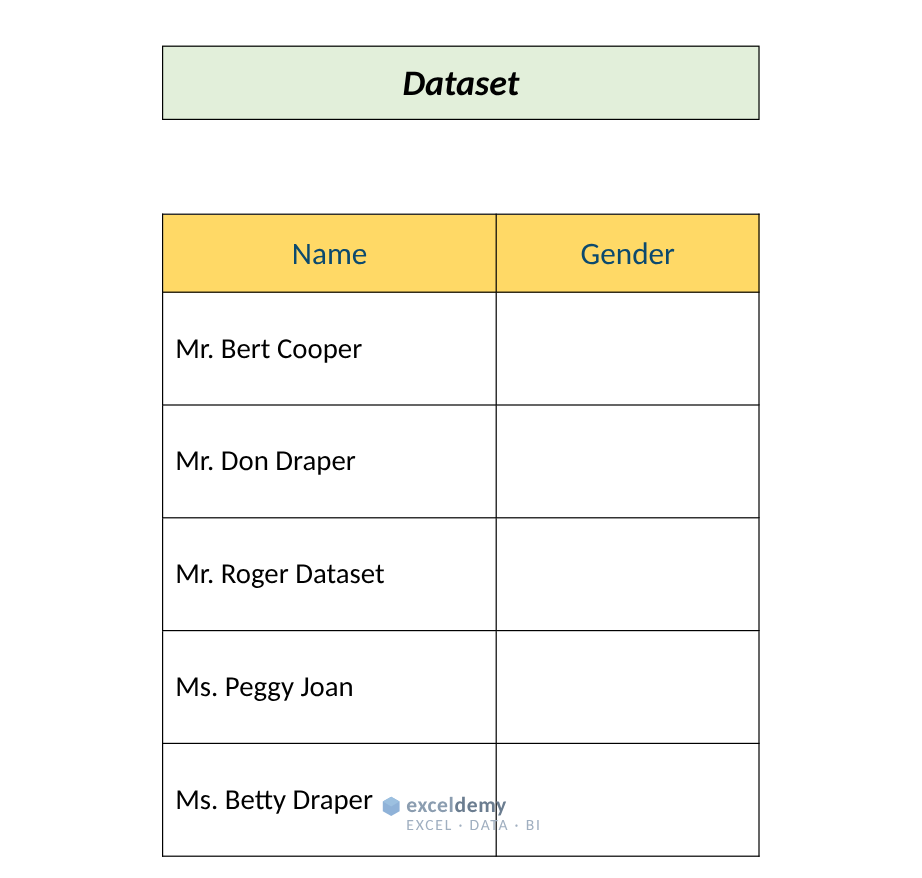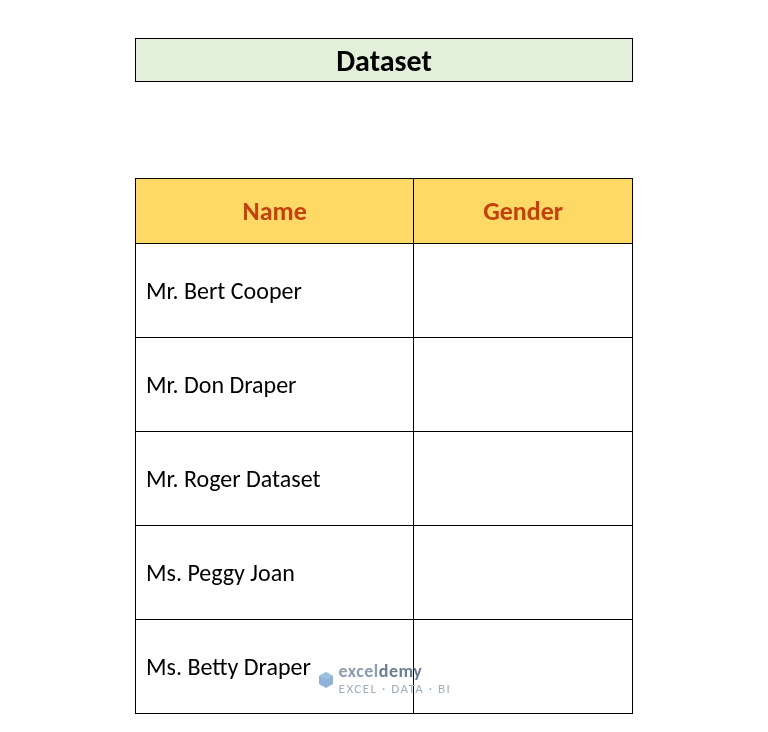--- a/index.html
+++ b/index.html
@@ -12,50 +12,51 @@
       height: 732px;
       background: #ffffff;
       font-family: Calibri, 'Segoe UI', Arial, sans-serif;
       position: relative;
     }
     .title-box {
       position: absolute;
       top: 38px;
       left: 135px;
       width: 498px;
-      height: 44px;
+      height: 62px;
       background: #e2efda;
       border: 1px solid #000;
       display: flex;
       align-items: center;
       justify-content: center;
+      font-style: italic;
     }
     .title-text {
       font-size: 30px;
       font-weight: bold;
       color: #000;
     }
     .table-container {
       position: absolute;
       top: 178px;
       left: 135px;
       width: 498px;
     }
     table {
       width: 100%;
       border-collapse: collapse;
     }
     th {
       background: #ffd966;
       border: 1px solid #000;
       font-size: 26px;
-      font-weight: bold;
+      font-weight: normal;
       padding: 16px 10px;
       text-align: center;
-      color: #c2410c;
+      color: #0c4a6e;
     }
     td {
       border: 1px solid #000;
       font-size: 24px;
       padding: 32px 10px;
       height: 60px;
       color: #000;
       text-align: left;
     }
     .name-col {
@@ -63,21 +64,21 @@
     }
     .gender-col {
       width: 44%;
     }
     .footer-logo {
       position: absolute;
       top: 662px;
       left: 0;
       width: 100%;
       display: flex;
-      align-items: center;
+      align-items: flex-start;
       justify-content: center;
       gap: 4px;
     }
     .logo-icon {
       width: 18px;
       height: 18px;
       display: flex;
       align-items: center;
       justify-content: center;
     }

